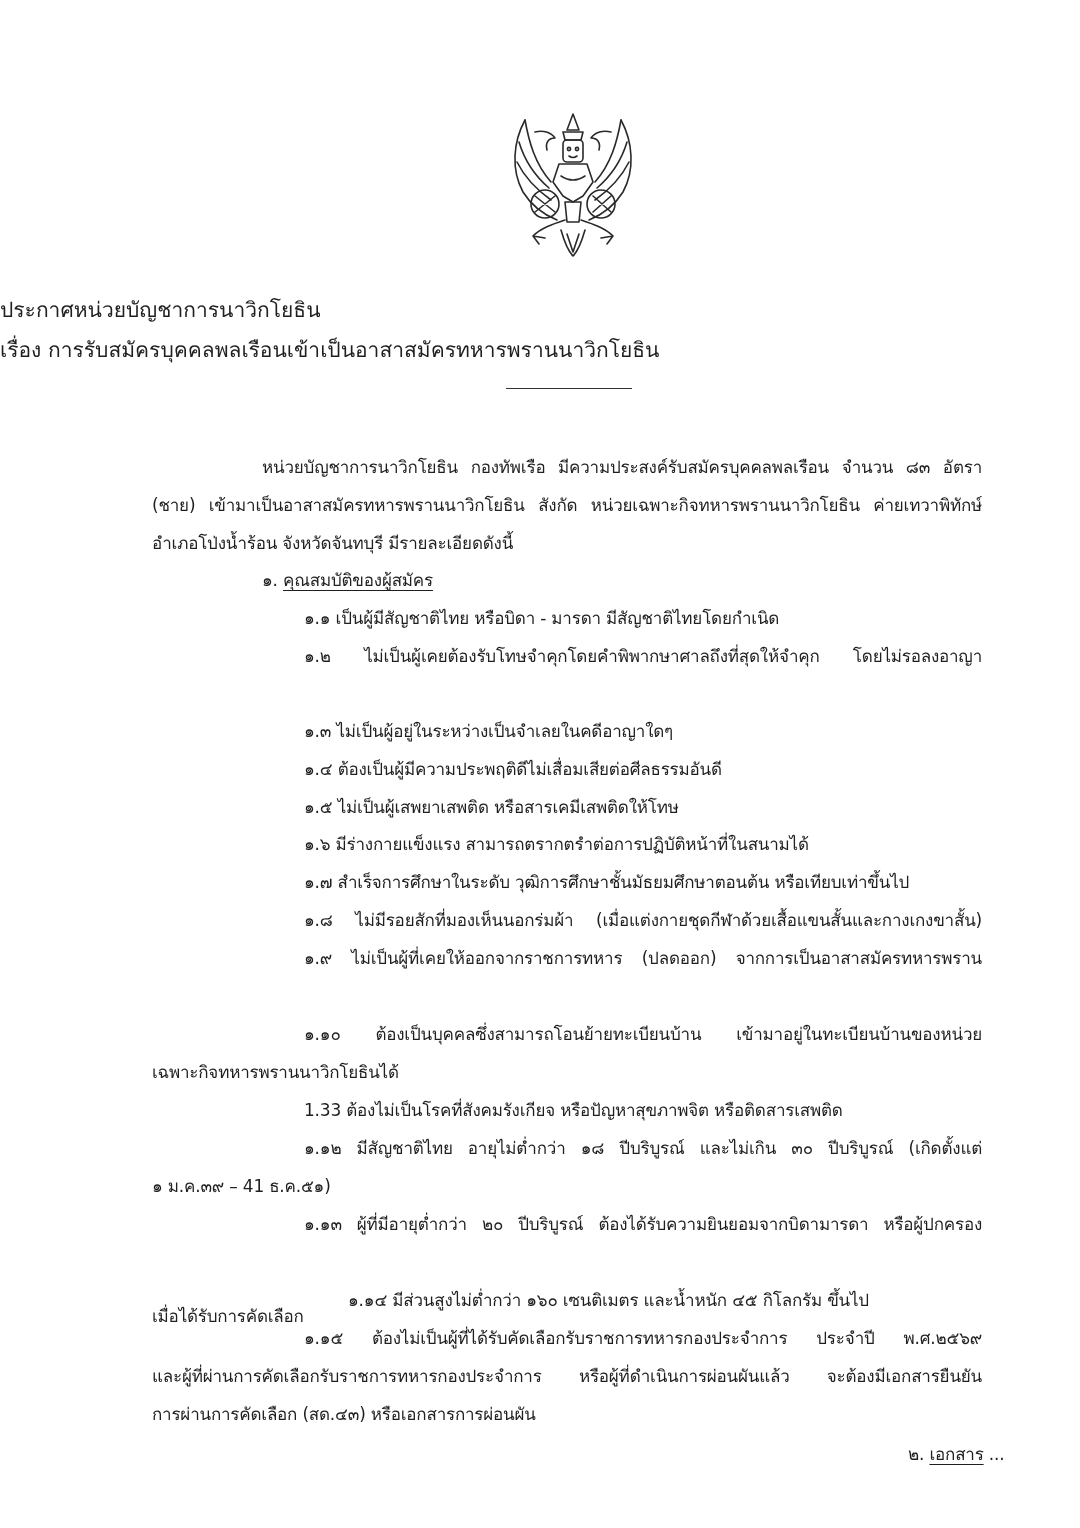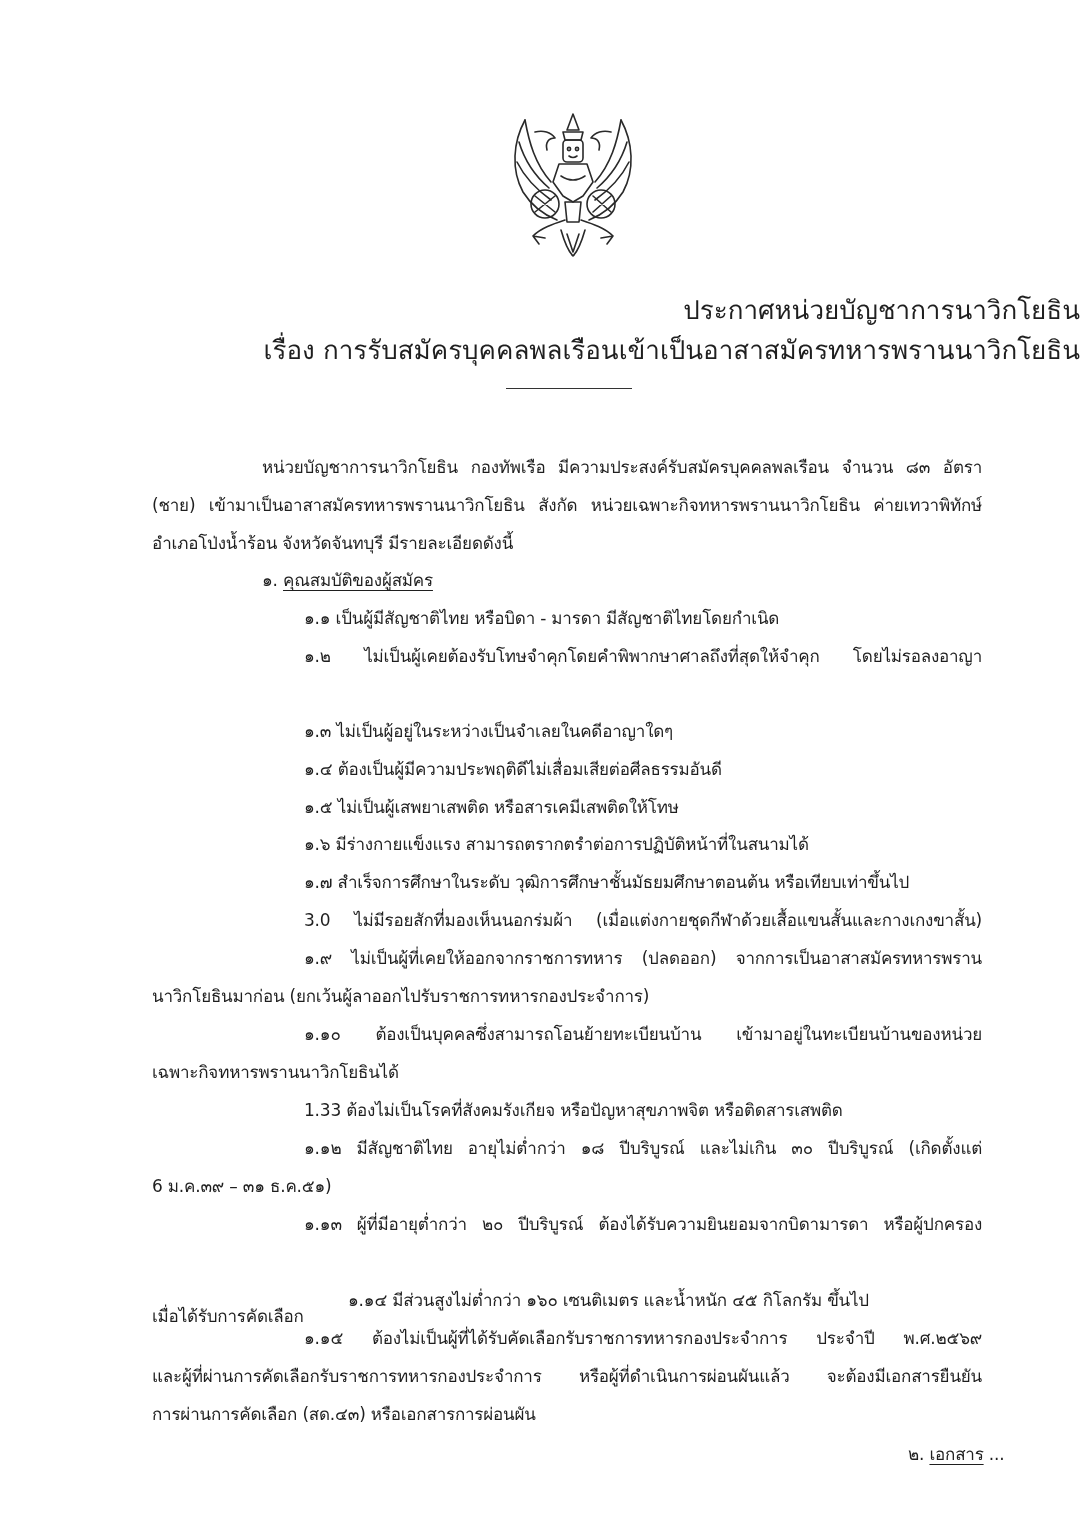--- a/index.html
+++ b/index.html
@@ -27,22 +27,22 @@
       left: 505px;
       top: 112px;
       width: 136px;
       height: 146px;
     }
     .emblem svg { width: 100%; height: 100%; }
     .title {
       position: absolute;
       left: 0;
       width: 1080px;
-      text-align: right;
-      font-size: 26px;
+      text-align: left;
+      font-size: 21px;
       line-height: 24px;
       white-space: nowrap;
     }
     .title.t1 { top: 298px; }
     .title.t2 { top: 338px; }
     .divider {
       position: absolute;
       left: 506px;
       top: 388px;
       width: 126px;
@@ -124,32 +124,31 @@
 
   <div class="line" style="left:304px; top:606px;">๑.๑ เป็นผู้มีสัญชาติไทย หรือบิดา - มารดา มีสัญชาติไทยโดยกำเนิด</div>
 
   <div class="line justify" style="left:304px; top:644px; width:678px;">๑.๒ ไม่เป็นผู้เคยต้องรับโทษจำคุกโดยคำพิพากษาศาลถึงที่สุดให้จำคุก โดยไม่รอลงอาญา</div>
 
   <div class="line" style="left:304px; top:719px;">๑.๓ ไม่เป็นผู้อยู่ในระหว่างเป็นจำเลยในคดีอาญาใดๆ</div>
   <div class="line" style="left:304px; top:757px;">๑.๔ ต้องเป็นผู้มีความประพฤติดีไม่เสื่อมเสียต่อศีลธรรมอันดี</div>
   <div class="line" style="left:304px; top:795px;">๑.๕ ไม่เป็นผู้เสพยาเสพติด หรือสารเคมีเสพติดให้โทษ</div>
   <div class="line" style="left:304px; top:832px;">๑.๖ มีร่างกายแข็งแรง สามารถตรากตรำต่อการปฏิบัติหน้าที่ในสนามได้</div>
   <div class="line" style="left:304px; top:870px;">๑.๗ สำเร็จการศึกษาในระดับ วุฒิการศึกษาชั้นมัธยมศึกษาตอนต้น หรือเทียบเท่าขึ้นไป</div>
-  <div class="line justify" style="left:304px; top:908px; width:678px;">3.0 ไม่มีรอยสักที่มองเห็นนอกร่มผ้า (เมื่อแต่งกายชุดกีฬาด้วยเสื้อแขนสั้นและกางเกงขาสั้น)</div>
+  <div class="line justify" style="left:304px; top:908px; width:678px;">๑.๘ ไม่มีรอยสักที่มองเห็นนอกร่มผ้า (เมื่อแต่งกายชุดกีฬาด้วยเสื้อแขนสั้นและกางเกงขาสั้น)</div>
 
   <div class="line justify" style="left:304px; top:946px; width:678px;">๑.๙ ไม่เป็นผู้ที่เคยให้ออกจากราชการทหาร (ปลดออก) จากการเป็นอาสาสมัครทหารพราน</div>
-  <div class="line" style="left:152px; top:984px;">นาวิกโยธินมาก่อน (ยกเว้นผู้ลาออกไปรับราชการทหารกองประจำการ)</div>
 
   <div class="line justify" style="left:304px; top:1022px; width:678px;">๑.๑๐ ต้องเป็นบุคคลซึ่งสามารถโอนย้ายทะเบียนบ้าน เข้ามาอยู่ในทะเบียนบ้านของหน่วย</div>
   <div class="line" style="left:152px; top:1060px;">เฉพาะกิจทหารพรานนาวิกโยธินได้</div>
 
   <div class="line" style="left:304px; top:1098px;">1.33 ต้องไม่เป็นโรคที่สังคมรังเกียจ หรือปัญหาสุขภาพจิต หรือติดสารเสพติด</div>
 
   <div class="line justify" style="left:304px; top:1136px; width:678px;">๑.๑๒ มีสัญชาติไทย อายุไม่ต่ำกว่า ๑๘ ปีบริบูรณ์ และไม่เกิน ๓๐ ปีบริบูรณ์ (เกิดตั้งแต่</div>
-  <div class="line" style="left:152px; top:1174px;">6 ม.ค.๓๙ – ๓๑ ธ.ค.๕๑)</div>
+  <div class="line" style="left:152px; top:1174px;">๑ ม.ค.๓๙ – 41 ธ.ค.๕๑)</div>
 
   <div class="line justify" style="left:304px; top:1212px; width:678px;">๑.๑๓ ผู้ที่มีอายุต่ำกว่า ๒๐ ปีบริบูรณ์ ต้องได้รับความยินยอมจากบิดามารดา หรือผู้ปกครอง</div>
   <div class="line" style="left:152px; top:1304px;">เมื่อได้รับการคัดเลือก</div>
 
   <div class="line" style="left:304px; top:1288px;margin-left:44px;">๑.๑๔ มีส่วนสูงไม่ต่ำกว่า ๑๖๐ เซนติเมตร และน้ำหนัก ๔๕ กิโลกรัม ขึ้นไป</div>
 
   <div class="line justify" style="left:304px; top:1326px; width:678px;">๑.๑๕ ต้องไม่เป็นผู้ที่ได้รับคัดเลือกรับราชการทหารกองประจำการ ประจำปี พ.ศ.๒๕๖๙</div>
   <div class="line justify" style="left:152px; top:1364px; width:830px;">และผู้ที่ผ่านการคัดเลือกรับราชการทหารกองประจำการ หรือผู้ที่ดำเนินการผ่อนผันแล้ว จะต้องมีเอกสารยืนยัน</div>
   <div class="line" style="left:152px; top:1402px;">การผ่านการคัดเลือก (สด.๔๓) หรือเอกสารการผ่อนผัน</div>
 

